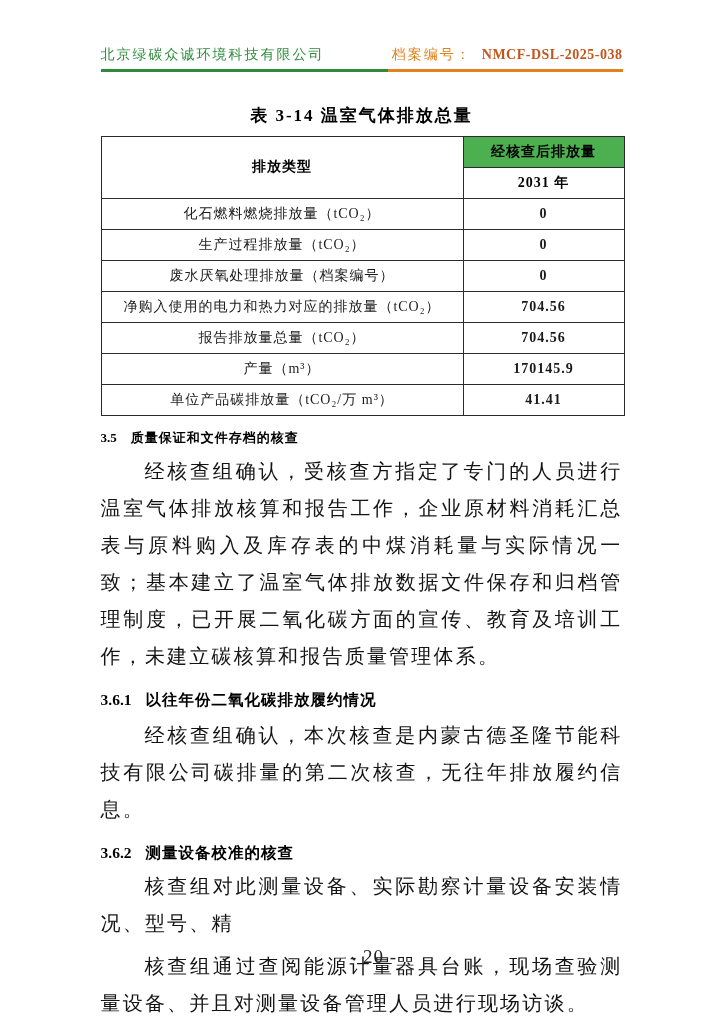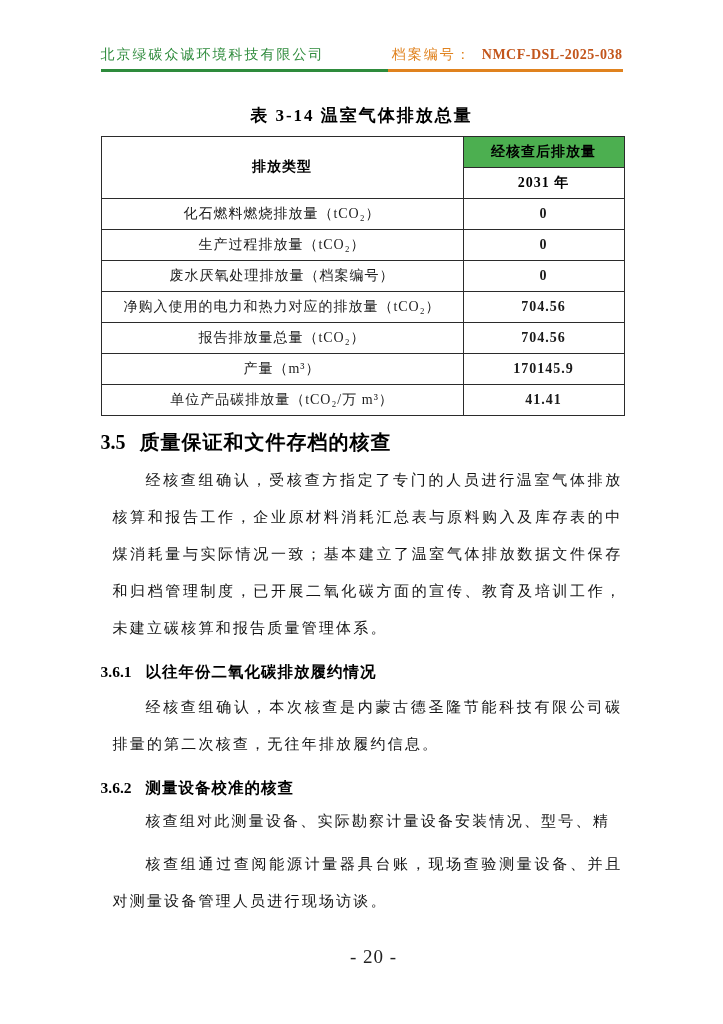--- a/index.html
+++ b/index.html
@@ -78,44 +78,43 @@
   th.green-head {
     background: var(--table-header-green, #4caf50);
     color: #ffffff;
   }
   td.lbl { color: #1a1a1a; }
   td.val { font-weight: bold; color: #1a1a1a; letter-spacing: 0.5px; }
 
   
   h2.sec {
     margin-top: 13px;
-    font-size: 20px;
+    font-size: 13px;
     font-weight: bold;
     color: #000;
     letter-spacing: 1px;
   }
   h3.subsec {
     margin-top: 15px;
     font-size: 15.5px;
     font-weight: bold;
     color: #000;
     letter-spacing: 1px;
   }
   .sec-num { letter-spacing: 0; }
   .sec-title { margin-left: 14px; }
 
   p.body {
     margin-top: 6px;
-    font-size: 15px;
+    font-size: 20px;
     line-height: 37px;
     letter-spacing: 2.2px;
     text-align: justify;
     text-indent: 2.2em;
     color: #141414;
-    margin-left: 12px;
   }
   p.body.tight { margin-top: 4px; }
 
   
   .footer {
     position: absolute;
     bottom: 56px;
     left: 12px;
     width: 100%;
     text-align: center;

